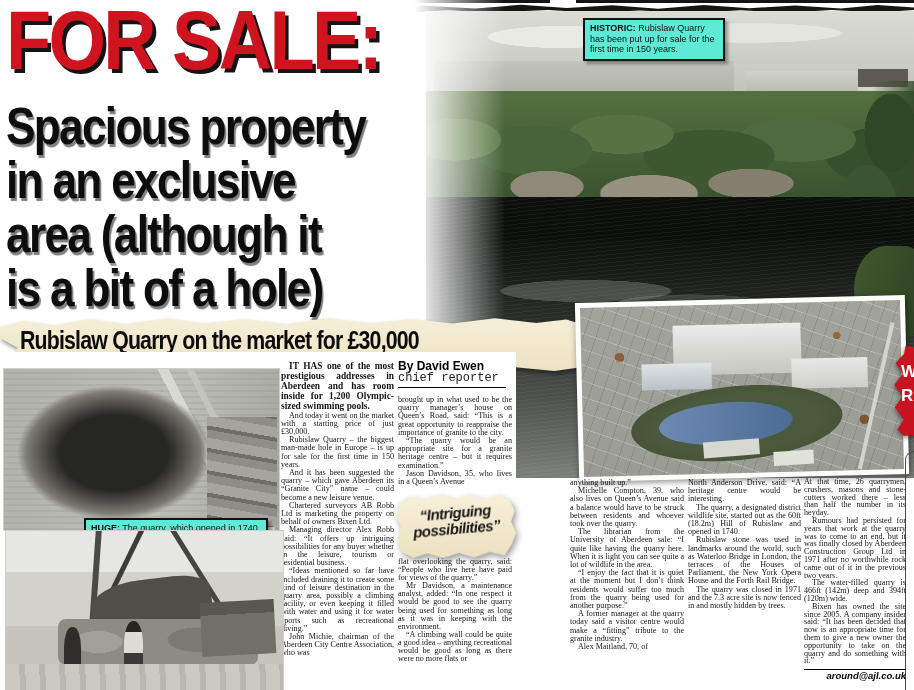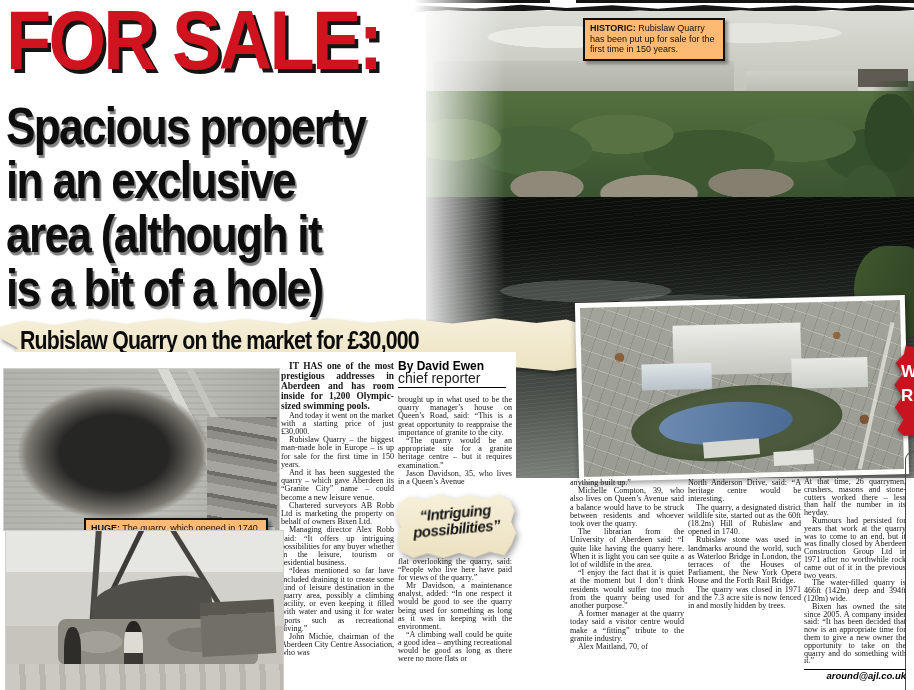--- a/index.html
+++ b/index.html
@@ -55,21 +55,21 @@
     background:
       repeating-linear-gradient(174deg,rgba(255,255,255,.05) 0 1px,transparent 1px 4px),
       linear-gradient(180deg,#0c0f0c 0 14%,#191d1a 28%,#2e332f 48%,#4a4f4a 70%,#676c66 88%,#7b807a 100%);}
   .mp-glint{position:absolute;left:40px;top:250px;width:300px;height:60px;
     background:radial-gradient(ellipse 140px 18px at 40% 50%,rgba(200,205,198,.25) 60%,transparent 62%),
                radial-gradient(ellipse 120px 14px at 75% 70%,rgba(190,195,188,.2) 60%,transparent 62%);}
   .mp-rbank{position:absolute;right:-10px;top:235px;width:70px;height:95px;border-radius:50% 30% 40% 60%;
     background:linear-gradient(110deg,#41582f,#2c4122);}
 
   
-  .caption{background:#fdba74;border:2px solid #111;padding:3px 5px 4px 5px;
+  .caption{background:#5eead4;border:2px solid #111;padding:3px 5px 4px 5px;
     font-family:"Liberation Sans",sans-serif;font-size:9px;line-height:10.5px;color:#111;
     box-shadow:3px 3px 3px rgba(0,0,0,.35);}
   .caption b{font-weight:bold;}
   .cap-historic{left:583px;top:18px;width:128px;}
   .cap-huge{left:84px;top:518px;width:170px;}
 
   
   .head-panel{position:absolute;left:0;top:0;width:505px;height:348px;
     background:linear-gradient(90deg,#fff 0 82%,rgba(255,255,255,0) 100%);}
   .h1red{position:absolute;left:6px;top:-8px;width:600px;
@@ -99,21 +99,21 @@
   .c1{left:281px;top:362px;width:113px;height:328px;overflow:hidden;}
   .c2a{left:398px;top:396px;width:114px;}
   .c2b{left:398px;top:558px;width:114px;height:132px;overflow:hidden;line-height:8.1px;}
   .c3{left:570px;top:479px;width:114px;height:211px;overflow:hidden;}
   .c4{left:688px;top:479px;width:113px;height:211px;overflow:hidden;}
   .c5{left:804px;top:478px;width:102px;height:212px;overflow:hidden;line-height:7.8px;}
 
   
   .byline{position:absolute;left:398px;top:360px;width:114px;font-family:"Liberation Sans",sans-serif;}
   .by-name{font-weight:bold;font-size:12px;line-height:13px;color:#000;}
-  .by-role{font-size:14px;line-height:10px;color:#222;}
+  .by-role{font-size:12px;line-height:10px;color:#222;font-family:Liberation Mono, monospace;}
   .by-rule{border:0;border-top:1.6px solid #000;margin:4px 0 0 0;width:108px;}
 
   
   .quote-wrap{position:absolute;left:396px;top:493px;width:120px;height:66px;
     filter:drop-shadow(2px 3px 3px rgba(0,0,0,.4));transform:rotate(-1deg);}
   .quote-box{width:100%;height:100%;background:linear-gradient(#f7f0da,#ece1c0);
     clip-path:polygon(3% 14%,12% 4%,24% 10%,36% 2%,49% 9%,61% 3%,73% 10%,85% 4%,95% 12%,99% 28%,96% 45%,100% 62%,96% 80%,90% 96%,78% 90%,65% 98%,52% 91%,39% 98%,26% 91%,14% 97%,4% 88%,1% 68%,4% 50%,0 32%);}
   .quote-text{position:absolute;left:0;top:12px;width:100%;text-align:center;
     font-family:"Liberation Sans",sans-serif;font-weight:bold;font-style:italic;
     font-size:15px;line-height:16px;color:#161616;transform:rotate(-4deg);letter-spacing:-.5px;}
@@ -299,21 +299,21 @@
       <div>W</div>
       <div>R</div>
     </div>
   </div>
 
   <div class="corner-frag"></div>
 
   <div class="col c3 cont-first">
       <p>anything built up.”</p>
       <p>Michelle Compton, 39, who also lives on Queen’s Avenue said a balance would have to be struck between residents and whoever took over the quarry.</p>
-      <p>The librarian from the University of Aberdeen said: “I quite like having the quarry here. When it is light you can see quite a lot of wildlife in the area.</p>
+      <p>The librarian from the University of Aberdeen sale: “I quite like having the quarry here. When it is light you can see quite a lot of wildlife in the area.</p>
       <p>“I enjoy the fact that it is quiet at the moment but I don’t think residents would suffer too much from the quarry being used for another purpose.”</p>
       <p>A former manager at the quarry today said a visitor centre would make a “fitting” tribute to the granite industry.</p>
       <p>Alex Maitland, 70, of</p>
     </div>
   <div class="col c4 cont-first">
       <p>North Anderson Drive, said: “A heritage centre would be interesting.</p>
       <p>The quarry, a designated district wildlife site, started out as the 60ft (18.2m) Hill of Rubislaw and opened in 1740.</p>
       <p>Rubislaw stone was used in landmarks around the world, such as Waterloo Bridge in London, the terraces of the Houses of Parliament, the New York Opera House and the Forth Rail Bridge.</p>
       <p>The quarry was closed in 1971 and the 7.3 acre site is now fenced in and mostly hidden by trees.</p>
     </div>

